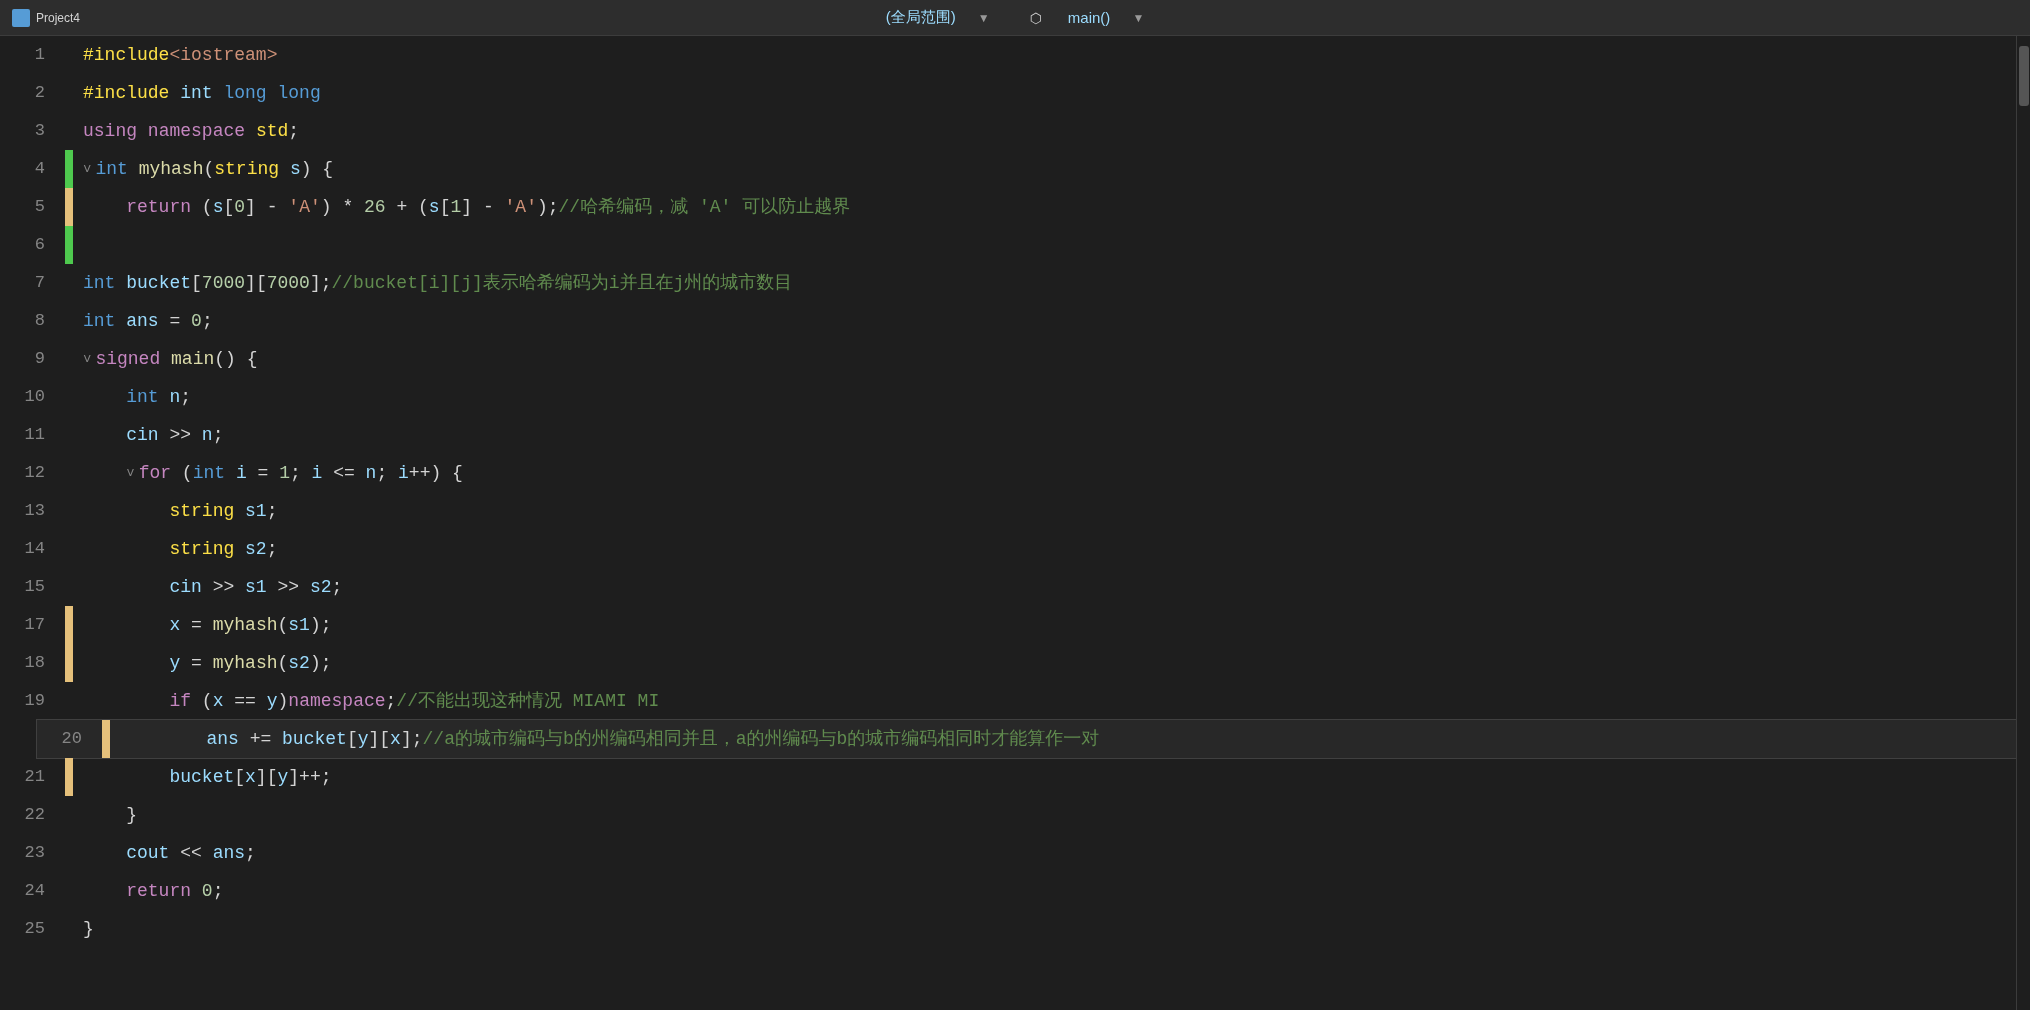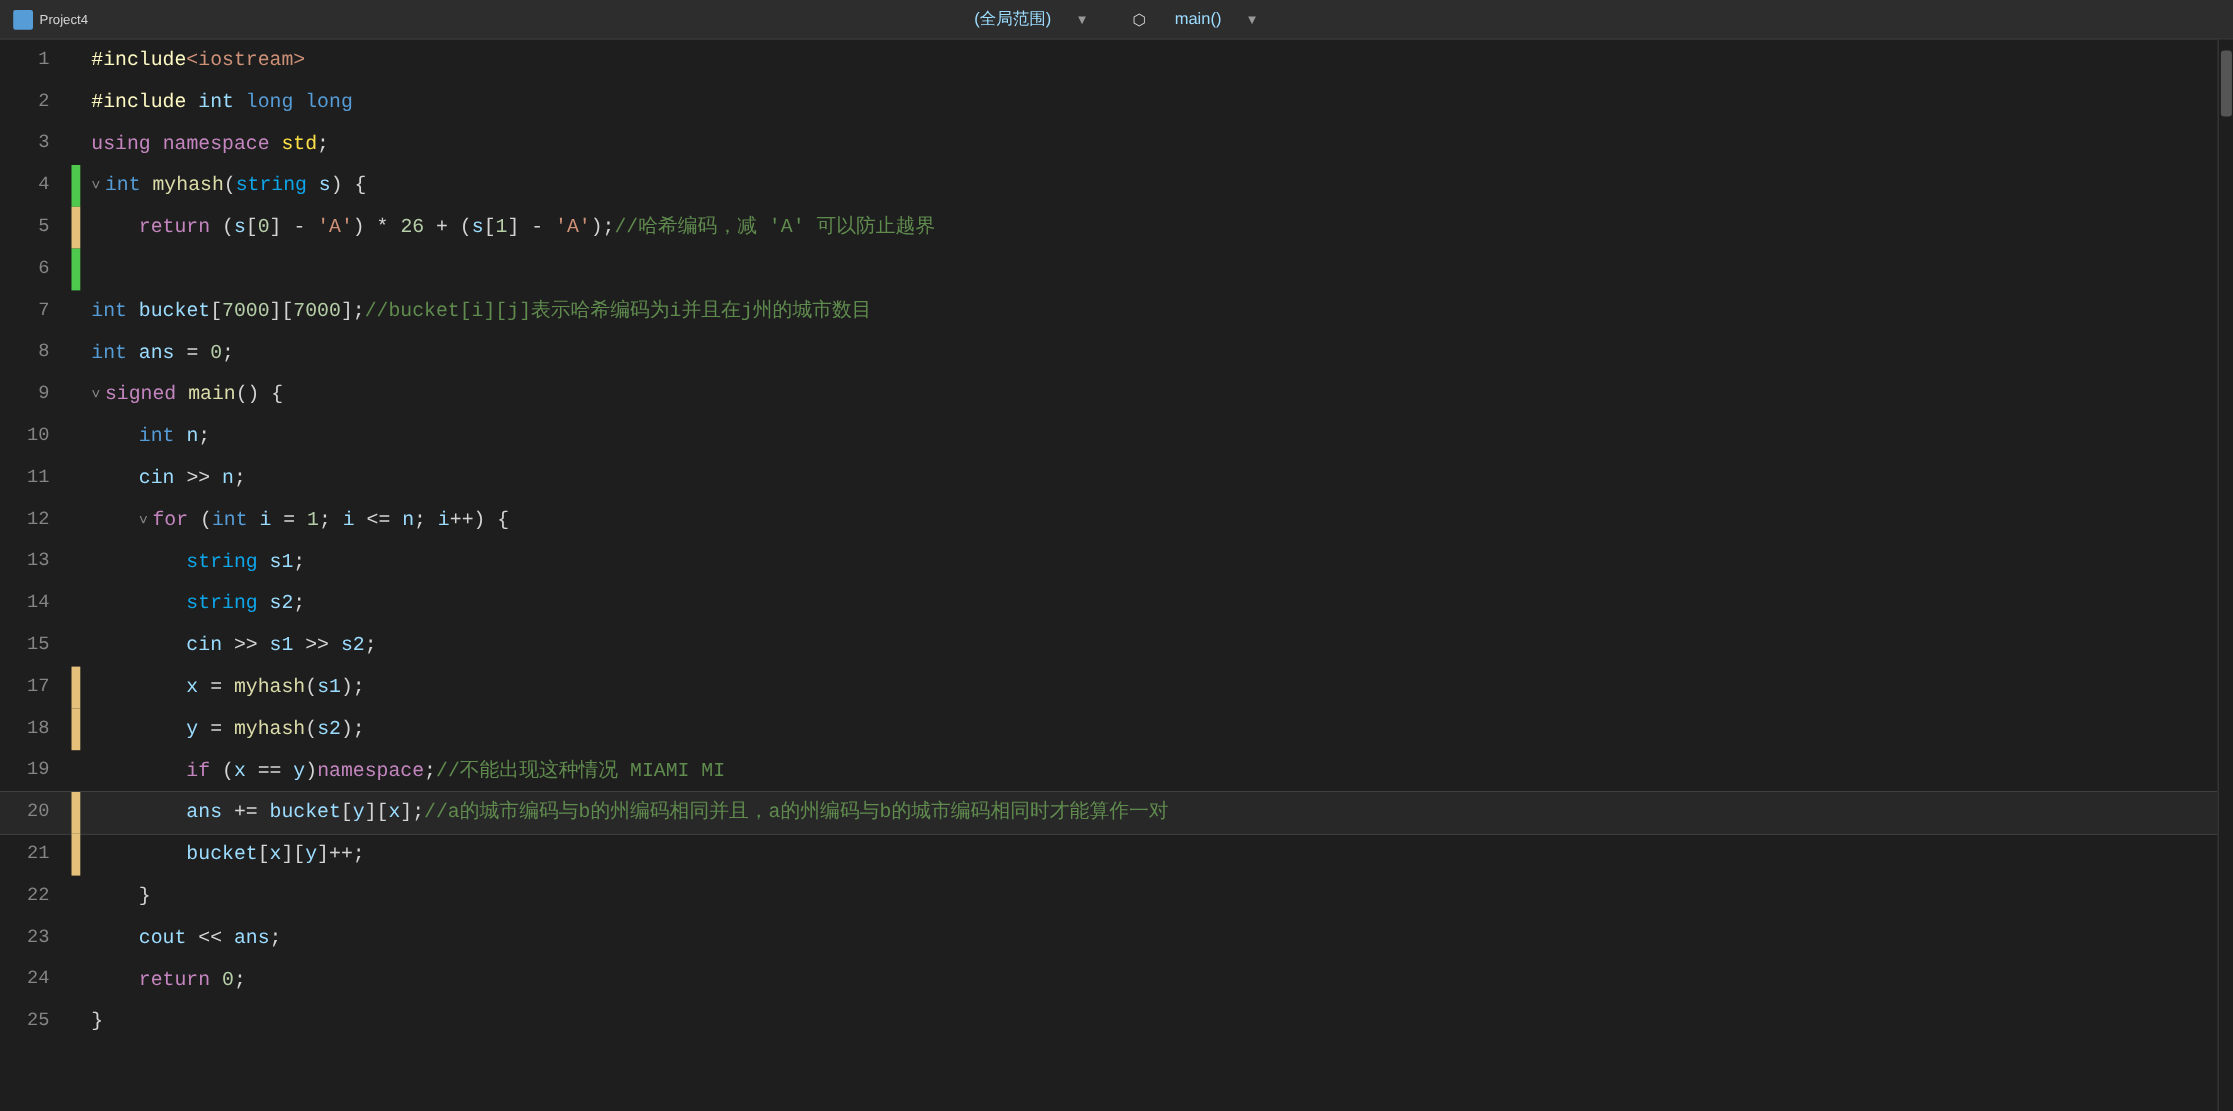--- a/index.html
+++ b/index.html
@@ -126,26 +126,26 @@
 
     
     .kw { color: #c586c0; }       
     .kw2 { color: #569cd6; }      
     .fn { color: #dcdcaa; }      
     .num { color: #b5cea8; }      
     .op { color: #d4d4d4; }       
     .comment { color: #608b4e; }  
     .var { color: #9cdcfe; }      
     .punct { color: #d4d4d4; }    
-    .pp { color: #fef9c3; }       
+    .pp { color: #fde047; }       
     .inc { color: #ce9178; }      
     .macro { color: #9cdcfe; }    
     .ns { color: #fde047; }       
     .char-lit { color: #ce9178; }
-    .type { color: #0ea5e9; text-align: right; }
+    .type { color: #fde047; text-align: right; }
     
     
     #scrollbar {
       width: 14px;
       background: #1e1e1e;
       border-left: 1px solid #3c3c3c;
       position: relative;
     }
     .scroll-thumb {
       width: 10px;
@@ -154,20 +154,21 @@
       background: #555;
       border-radius: 3px;
       position: absolute;
       top: 10px;
     }
 
     
     .line-20 {
       background: #282828;
       outline: 1px solid #404040;
+      margin-left: 37px;
     }
   </style>
 </head>
 <body>
 
 <div id="title-bar">
   <div class="project-name">
     <span class="title-icon"></span>
     <span>Project4</span>
   </div>

